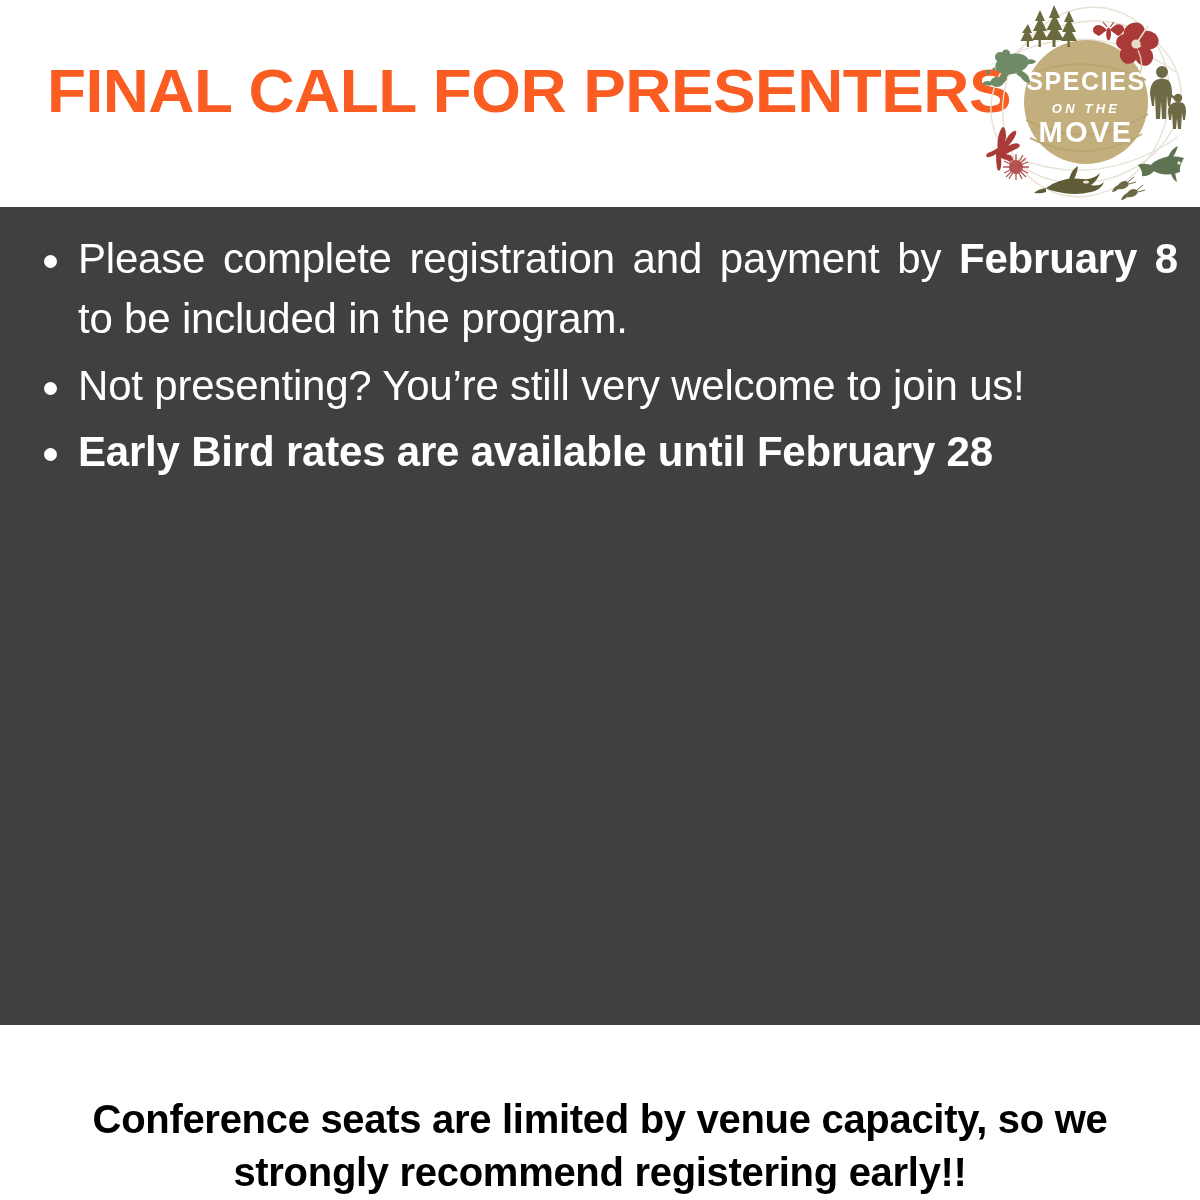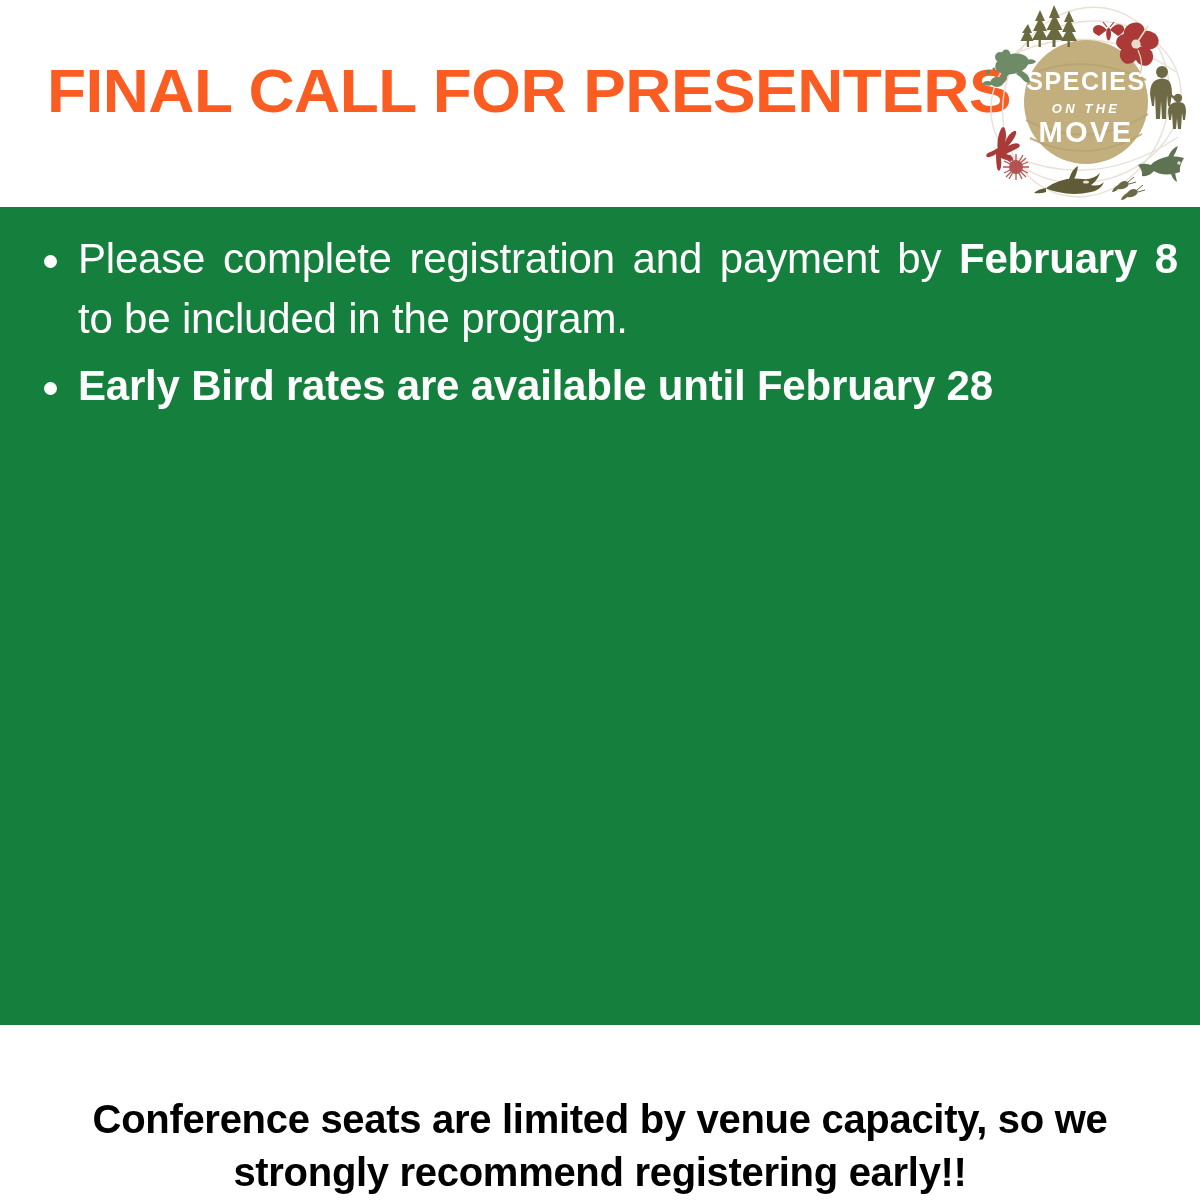--- a/index.html
+++ b/index.html
@@ -47,21 +47,21 @@
     position: absolute;
     right: 4px;
     top: 2px;
     width: 228px;
     height: 205px;
   }
   .logo svg { display: block; width: 228px; height: 205px; }
 
   
   .body-panel {
-    background: #15803d;
+    background: #404040;
     flex: 1 1 auto;
     padding: 22px 22px 22px 22px;
     box-sizing: border-box;
   }
   .bullets {
     list-style: none;
     margin: 0;
     padding: 0;
   }
   .bullet {
@@ -231,20 +231,23 @@
         </g>
       </svg>
     </div>
   </div>
 
   <div class="body-panel">
     <ul class="bullets">
       <li class="bullet">
         <span>Please complete registration and payment by </span><b>February 8</b><span> to be included in the program.</span>
       </li>
+      <li class="bullet">
+        <span>Not presenting? You’re still very welcome to join us!</span>
+      </li>
       <li class="bullet all-bold">
         <b>Early Bird rates are available until February 28</b>
       </li>
     </ul>
   </div>
 
   <div class="footer">
     <div class="footer-text">Conference seats are limited by venue capacity, so we strongly recommend registering early!!</div>
   </div>
 

